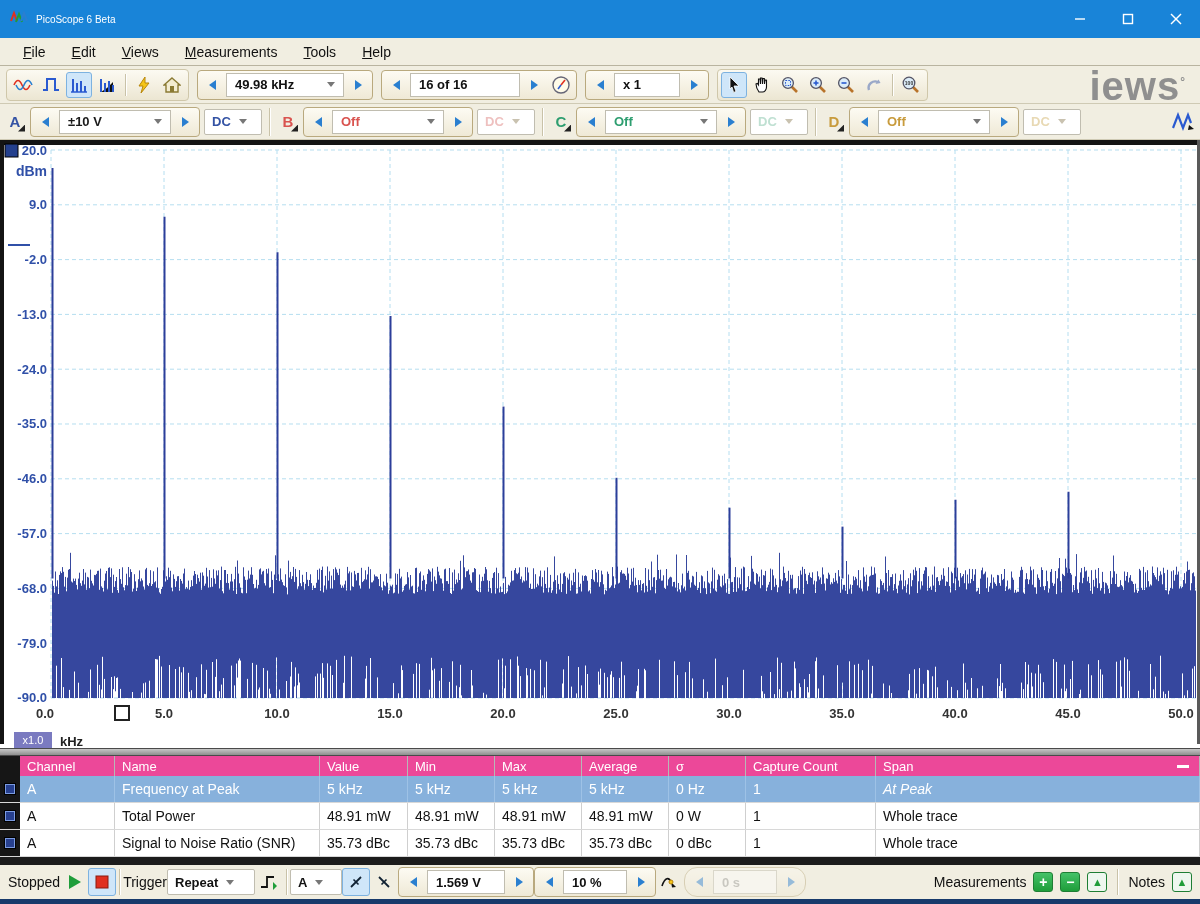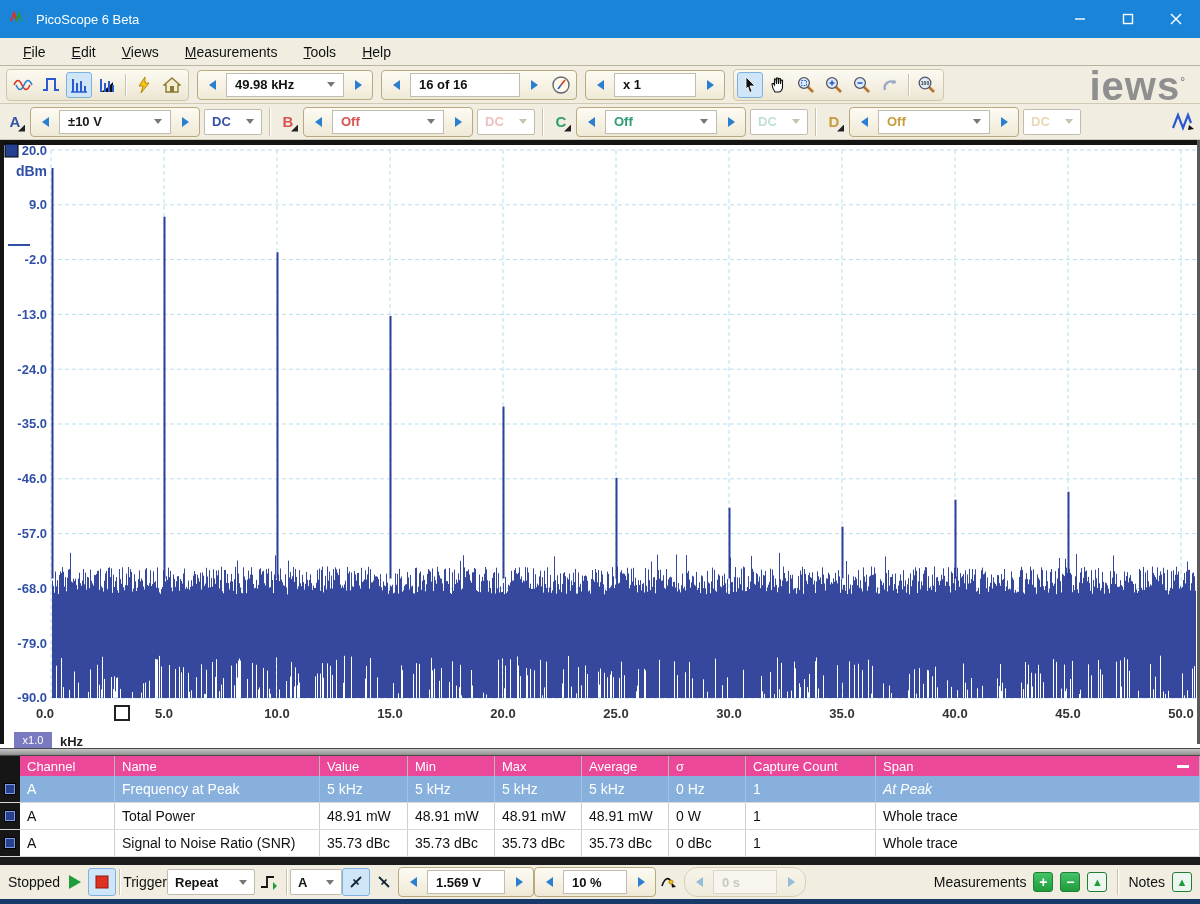--- a/index.html
+++ b/index.html
@@ -2,42 +2,42 @@
 <html><head>
 <meta charset="utf-8">
 <style>
   * { box-sizing: border-box; margin: 0; padding: 0; }
   html,body { width:1200px; height:904px; }
   body { font-family:"Liberation Sans", sans-serif; background:#fff; overflow:hidden; }
   .window { width:1200px; height:904px; display:flex; flex-direction:column; }
 
   
   .titlebar { height:38px; background:#1984d8; display:flex; align-items:center; padding:0 0 0 10px; color:#fff; flex:0 0 auto; }
-  .titlebar .title { font-size:13px; margin-left:8px; }
+  .titlebar .title { font-size:10px; margin-left:8px; }
   .wctrls { margin-left:auto; display:flex; height:38px; }
   .wbtn { width:48px; height:38px; display:flex; align-items:center; justify-content:center; }
 
   
   .menubar { height:28px; background:#f1eee1; display:flex; align-items:center; padding-left:10px; border-bottom:1px solid #b9b4a0; font-size:14px; color:#111; flex:0 0 auto; }
   .menu-item { padding:4px 13px; }
   .menu-item u { text-decoration:underline; }
 
   
   .toolbar { height:38px; background:#f1eee1; display:flex; align-items:center; padding:2px 6px; gap:8px; border-bottom:1px solid #cfcab4; flex:0 0 auto; }
   .tgroup { height:32px; background:linear-gradient(#fcfaf2,#ece6d2); border:1px solid #cfc7aa; border-radius:4px; display:flex; align-items:center; padding:2px 3px; gap:2px; }
   .tbtn { width:26px; height:26px; border:1px solid transparent; border-radius:3px; display:flex; align-items:center; justify-content:center; }
   .tbtn.selected { background:#cfe6f9; border-color:#7db2e0; }
   .tsep { width:1px; height:22px; background:#c9c2a8; margin:0 3px; box-shadow:1px 0 0 #ffffff; }
   .spin { display:flex; align-items:center; height:30px; border:1px solid #b9a97e; border-radius:4px; background:linear-gradient(#fdfbf3,#efe9d6); padding:2px; gap:2px; }
   .spin-btn { width:24px; height:24px; display:flex; align-items:center; justify-content:center; }
   .arrL { width:0;height:0;border-top:5px solid transparent;border-bottom:5px solid transparent;border-right:7px solid #2a7fd0; }
   .arrR { width:0;height:0;border-top:5px solid transparent;border-bottom:5px solid transparent;border-left:7px solid #2a7fd0; }
   .spin-field { background:#fff; border:1px solid #c0bdb0; height:24px; display:flex; align-items:center; justify-content:space-between; gap:10px; font-size:13px; font-weight:600; color:#111; padding:0 8px; }
   .caret { width:0;height:0;border-left:4px solid transparent;border-right:4px solid transparent;border-top:5px solid #777; }
-  .dd { background:#fff; border:1px solid #c0bdb0; height:26px; border-radius:2px; display:flex; align-items:center; justify-content:space-between; gap:8px; padding:0 7px; font-size:13px; font-weight:600; color:#1a1a6e; }
+  .dd { background:#fff; border:1px solid #c0bdb0; height:26px; border-radius:2px; display:flex; align-items:center; gap:8px; padding:0 7px; font-size:13px; font-weight:600; color:#1a1a6e; }
   .logo { margin-left:auto; font-size:40px; font-weight:bold; color:#8f8f8f; letter-spacing:1px; line-height:30px; padding-right:8px; }
   .logo sup { font-size:12px; }
 
   
   .channelbar { height:36px; background:#f1eee1; display:flex; align-items:center; padding:2px 4px; gap:5px; border-bottom:1px solid #cfcab4; flex:0 0 auto; }
   .chgroup { display:flex; align-items:center; gap:4px; }
   .chlabel { position:relative; font-size:15px; font-weight:bold; width:22px; height:26px; display:flex; align-items:center; justify-content:center; }
   .chlabel .corner { position:absolute; right:1px; bottom:3px; width:7px; height:7px; clip-path:polygon(100% 0,100% 100%,0 100%); background:#222; }
   .chsep { width:1px; height:28px; background:#c9c2a8; box-shadow:1px 0 0 #fff; margin:0 2px; }
 
@@ -188,21 +188,21 @@
           <line x1="10" y1="10" x2="14" y2="5" stroke="#e03020" stroke-width="1.6"></line>
           <line x1="10" y1="10" x2="7" y2="14" stroke="#2a5ad0" stroke-width="1.6"></line>
         </svg>
       </div>
     </div>
 
     <div class="spin">
       <div class="spin-btn">
           <span class="arrL"></span>
         </div>
-      <div class="spin-field" style="width:82px">
+      <div class="spin-field" style="width:66px">
         <span>x 1</span>
       </div>
       <div class="spin-btn">
           <span class="arrR"></span>
         </div>
     </div>
 
     <div class="tgroup">
       <div class="tbtn selected">
         <svg width="16" height="17" viewBox="0 0 16 17">

